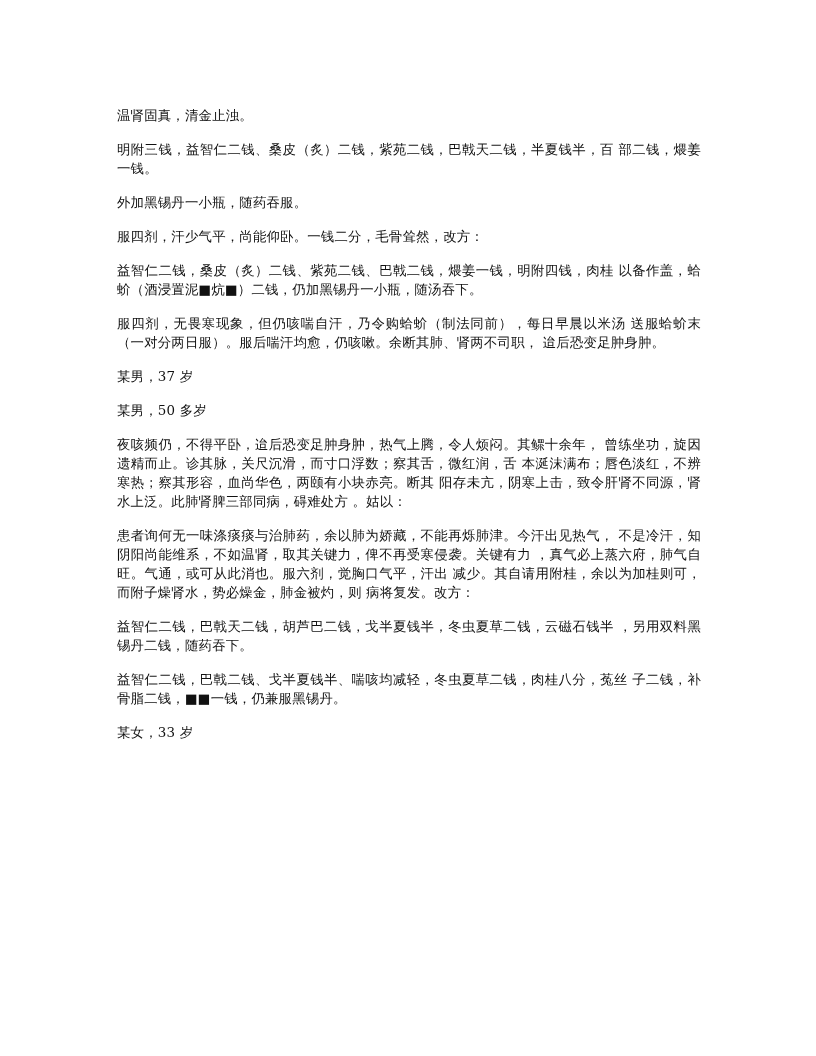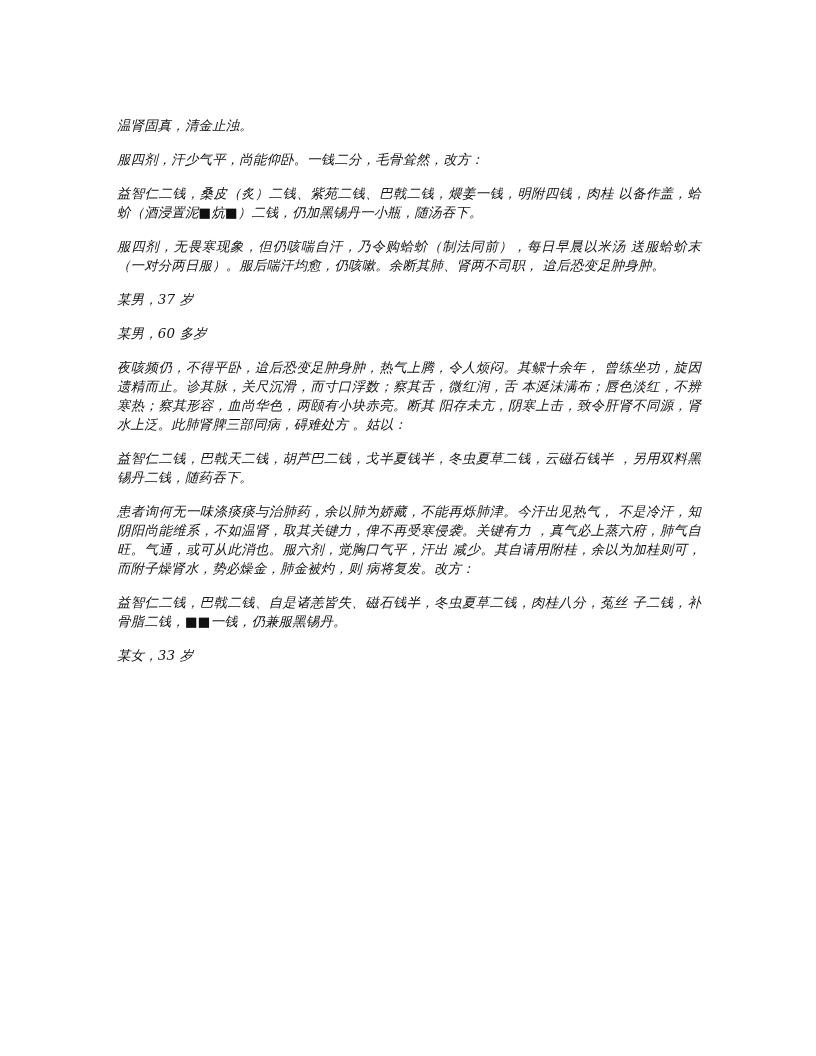--- a/index.html
+++ b/index.html
@@ -11,43 +11,44 @@
       width: 816px;
       height: 1056px;
       position: relative;
       overflow: hidden;
       font-family: "DejaVu Serif", "Liberation Serif", serif;
       color: #111111;
     }
     .page {
       position: absolute;
       left: 117px;
-      top: 116px;
+      top: 106px;
       width: 584px;
-      font-style: italic;
     }
     .para {
       margin: 0 0 15px 0;
       font-size: 13.4px;
       line-height: 19px;
       letter-spacing: 0.2px;
       text-align: justify;
       text-justify: inter-character;
       word-break: break-all;
       white-space: normal;
     }
   </style>
 </head>
 <body>
 
 <div class="page">
   <p class="para">温肾固真，清金止浊。</p>
+  <p class="para">明附三钱，益智仁二钱、桑皮（炙）二钱，紫苑二钱，巴戟天二钱，半夏钱半，百 部二钱，煨姜一钱。</p>
+  <p class="para">外加黑锡丹一小瓶，随药吞服。</p>
   <p class="para">服四剂，汗少气平，尚能仰卧。一钱二分，毛骨耸然，改方：</p>
   <p class="para">益智仁二钱，桑皮（炙）二钱、紫苑二钱、巴戟二钱，煨姜一钱，明附四钱，肉桂 以备作盖，蛤蚧（酒浸置泥■炕■）二钱，仍加黑锡丹一小瓶，随汤吞下。</p>
   <p class="para">服四剂，无畏寒现象，但仍咳喘自汗，乃令购蛤蚧（制法同前），每日早晨以米汤 送服蛤蚧末（一对分两日服）。服后喘汗均愈，仍咳嗽。余断其肺、肾两不司职， 迨后恐变足肿身肿。</p>
   <p class="para">某男，37 岁</p>
-  <p class="para">某男，60 多岁</p>
+  <p class="para">某男，50 多岁</p>
   <p class="para">夜咳频仍，不得平卧，迨后恐变足肿身肿，热气上腾，令人烦闷。其鳏十余年， 曾练坐功，旋因遗精而止。诊其脉，关尺沉滑，而寸口浮数；察其舌，微红润，舌 本涎沫满布；唇色淡红，不辨寒热；察其形容，血尚华色，两颐有小块赤亮。断其 阳存未亢，阴寒上击，致令肝肾不同源，肾水上泛。此肺肾脾三部同病，碍难处方 。姑以：</p>
+  <p class="para">患者询何无一味涤痰痰与治肺药，余以肺为娇藏，不能再烁肺津。今汗出见热气， 不是冷汗，知阴阳尚能维系，不如温肾，取其关键力，俾不再受寒侵袭。关键有力 ，真气必上蒸六府，肺气自旺。气通，或可从此消也。服六剂，觉胸口气平，汗出 减少。其自请用附桂，余以为加桂则可，而附子燥肾水，势必燥金，肺金被灼，则 病将复发。改方：</p>
   <p class="para">益智仁二钱，巴戟天二钱，胡芦巴二钱，戈半夏钱半，冬虫夏草二钱，云磁石钱半 ，另用双料黑锡丹二钱，随药吞下。</p>
-  <p class="para">患者询何无一味涤痰痰与治肺药，余以肺为娇藏，不能再烁肺津。今汗出见热气， 不是冷汗，知阴阳尚能维系，不如温肾，取其关键力，俾不再受寒侵袭。关键有力 ，真气必上蒸六府，肺气自旺。气通，或可从此消也。服六剂，觉胸口气平，汗出 减少。其自请用附桂，余以为加桂则可，而附子燥肾水，势必燥金，肺金被灼，则 病将复发。改方：</p>
-  <p class="para">益智仁二钱，巴戟二钱、自是诸恙皆失、磁石钱半，冬虫夏草二钱，肉桂八分，菟丝 子二钱，补骨脂二钱，■■一钱，仍兼服黑锡丹。</p>
+  <p class="para">益智仁二钱，巴戟二钱、戈半夏钱半、喘咳均减轻，冬虫夏草二钱，肉桂八分，菟丝 子二钱，补骨脂二钱，■■一钱，仍兼服黑锡丹。</p>
   <p class="para">某女，33 岁</p>
 </div>
 
 </body></html>

